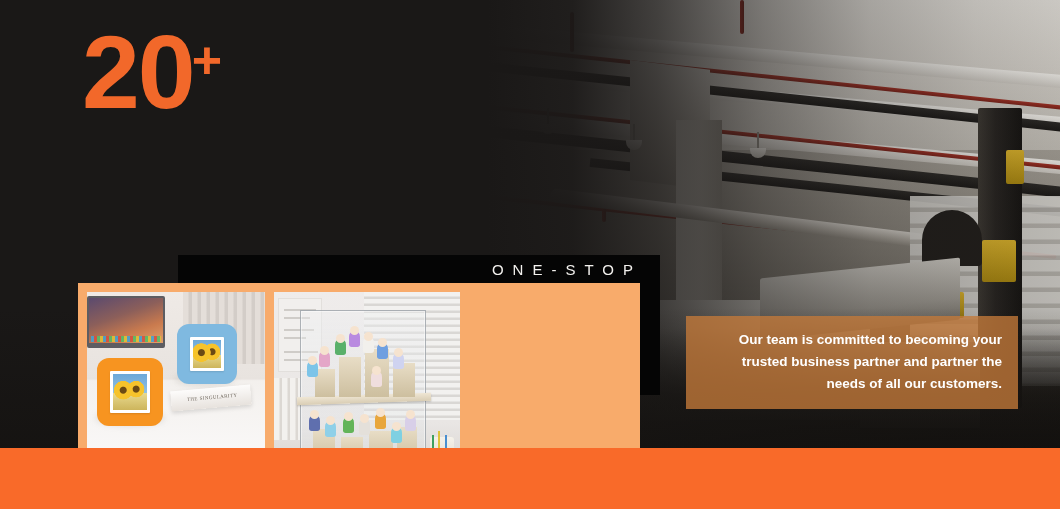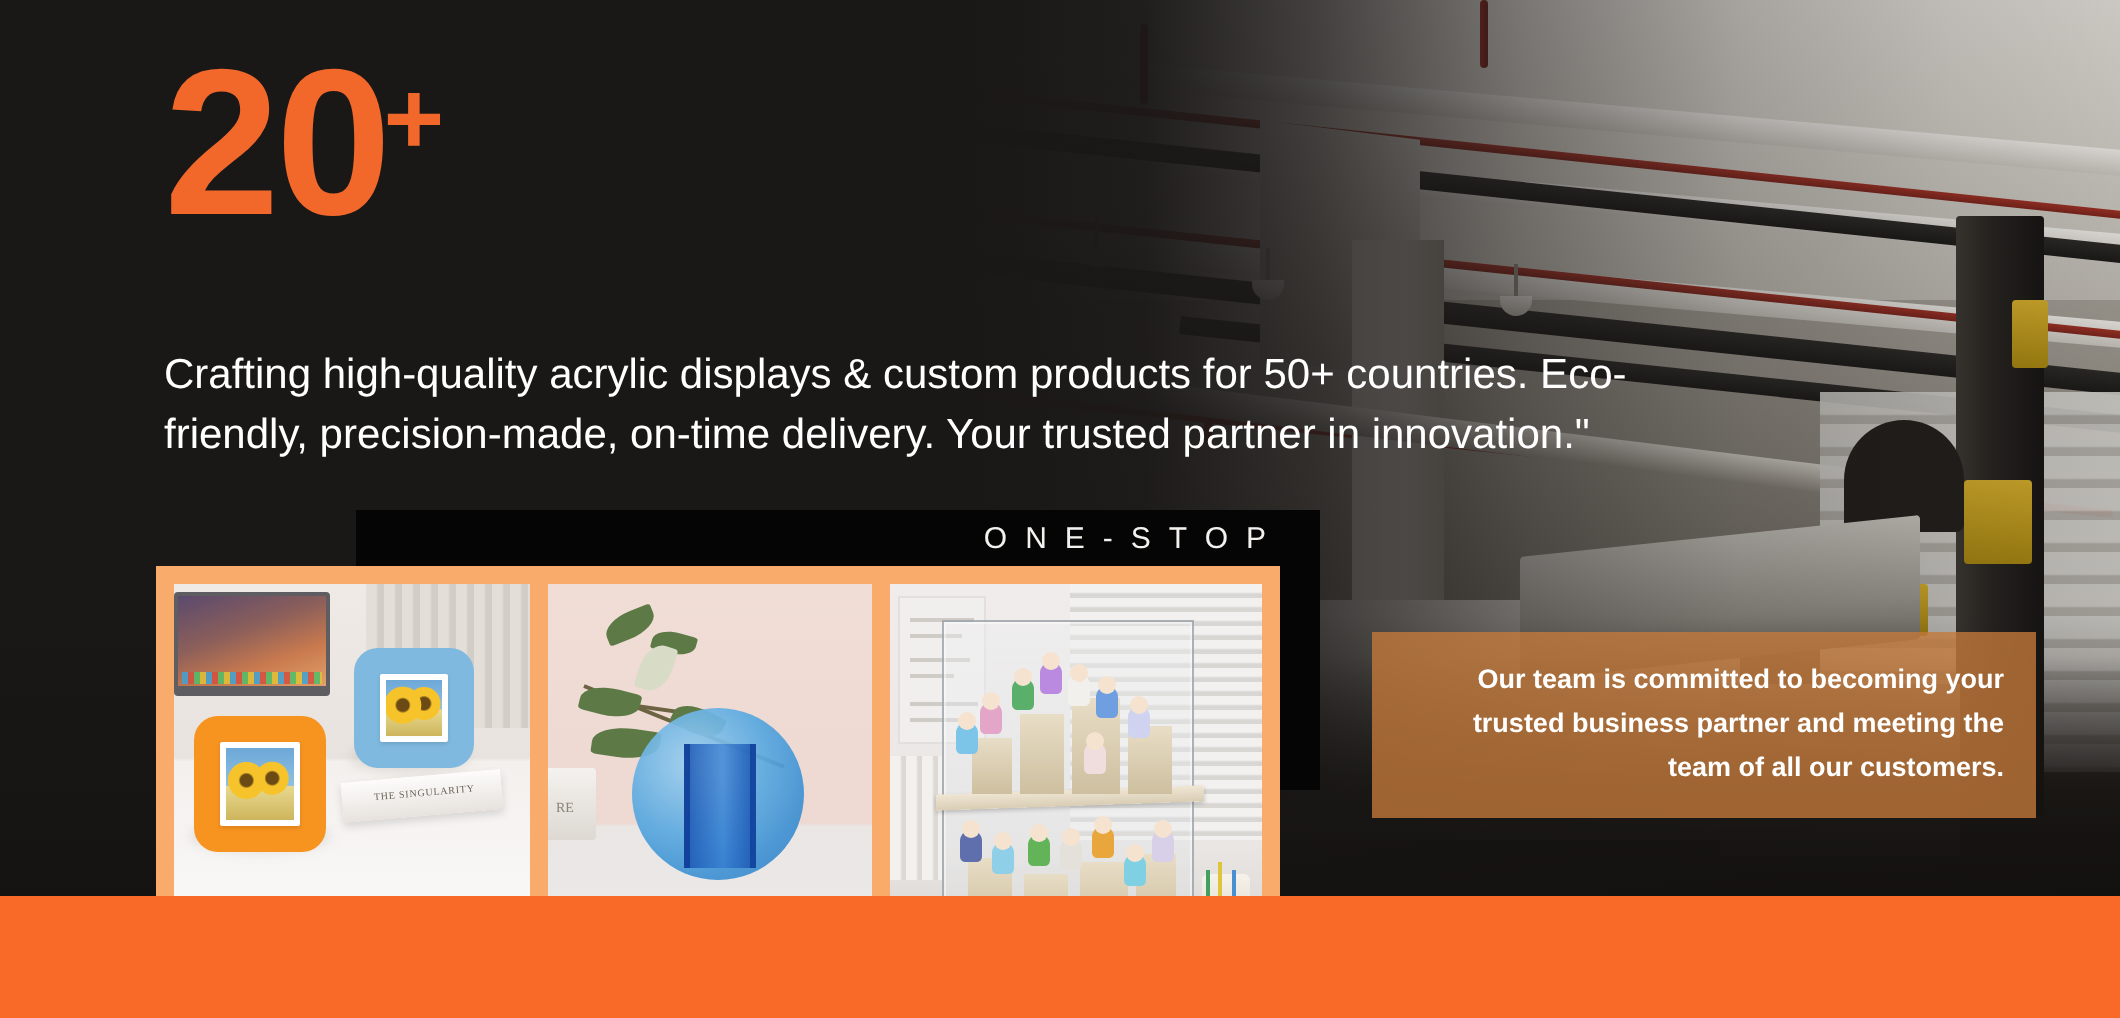--- a/index.html
+++ b/index.html
@@ -485,21 +485,20 @@
   </div>
 
   <div class="dark-overlay"></div>
   <div class="dark-overlay-bottom"></div>
 
   <div class="headline">
     <span class="hl-number">20</span>
     <span class="hl-plus">+</span>
   </div>
 
-  <p class="lede">Crafting high-quality acrylic displays &amp; custom products for 50+ countries. Eco-friendly, precision-made, on-time delivery. Your trusted partner in innovation."</p>
 
   <div class="one-stop-band">
     <span class="one-stop-text">ONE-STOP</span>
   </div>
 
   <div class="strip">
 
     <div class="shot shot-1">
       <div class="s1-bg"></div>
       <div class="s1-curtain"></div>
@@ -516,36 +515,20 @@
         <span class="s1-book-txt">THE SINGULARITY</span>
       </div>
       <div class="s1-shadow" style="left:8px; top:118px; width:70px; height:16px;"></div>
       <div class="s1-frame s1-frame-orange">
         <div class="s1-photo">
           <div class="s1-sun"></div>
         </div>
       </div>
     </div>
 
-    <div class="shot shot-2">
-      <div class="s2-bg"></div>
-      <div class="s2-pot">
-        <span class="s2-pot-txt">RE</span>
-      </div>
-      <div class="s2-stem" style="left:18px; top:50px; width:108px; transform:rotate(22deg);"></div>
-      <div class="s2-stem" style="left:30px; top:58px; width:48px; transform:rotate(8deg);"></div>
-      <div class="s2-leaf" style="left:28px; top:14px; width:26px; height:13px; transform:rotate(-22deg);"></div>
-      <div class="s2-leaf" style="left:52px; top:24px; width:22px; height:11px; transform:rotate(16deg);"></div>
-      <div class="s2-leaf pale" style="left:46px; top:30px; width:16px; height:24px; transform:rotate(18deg);"></div>
-      <div class="s2-leaf" style="left:16px; top:52px; width:30px; height:14px; transform:rotate(14deg);"></div>
-      <div class="s2-leaf" style="left:22px; top:72px; width:34px; height:15px; transform:rotate(8deg);"></div>
-      <div class="s2-leaf" style="left:62px; top:62px; width:26px; height:13px; transform:rotate(26deg);"></div>
-      <div class="s2-vase"></div>
-      <div class="s2-vase-inner"></div>
-    </div>
 
     <div class="shot shot-3">
       <div class="s3-bg"></div>
       <div class="s3-blind"></div>
       <div class="s3-wallnote">
         <i style="top:10px; width:32px;"></i>
           <i style="top:18px; width:26px;"></i>
         <i style="top:30px; width:30px;"></i>
           <i style="top:38px; width:22px;"></i>
         <i style="top:52px; width:34px;"></i>
@@ -586,17 +569,17 @@
       </div>
 
       <div class="s3-cup"></div>
       <div class="s3-pen" style="right:26px; background:#3fa060;"></div>
       <div class="s3-pen" style="right:20px; background:#e0c43c; height:20px;"></div>
       <div class="s3-pen" style="right:13px; background:#4a8fd0;"></div>
     </div>
 
   </div>
 
-  <div class="caption">Our team is committed to becoming your trusted business partner and meeting the team of all our customers.</div>
+  <div class="caption">Our team is committed to becoming your trusted business partner and partner the needs of all our customers.</div>
 
   <div class="bottom-bar"></div>
 
 </div>
 
 </body></html>

